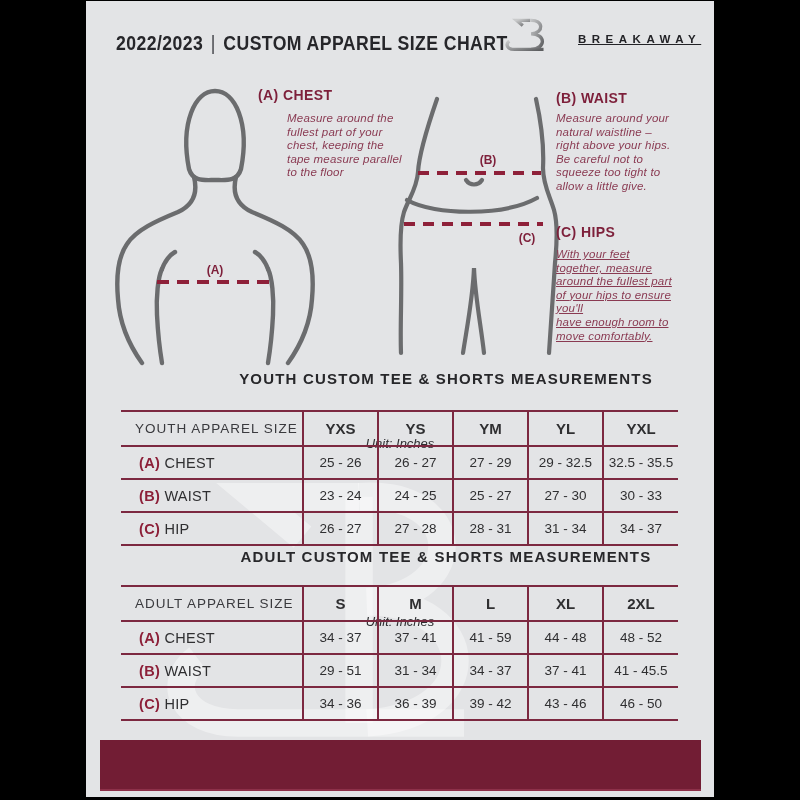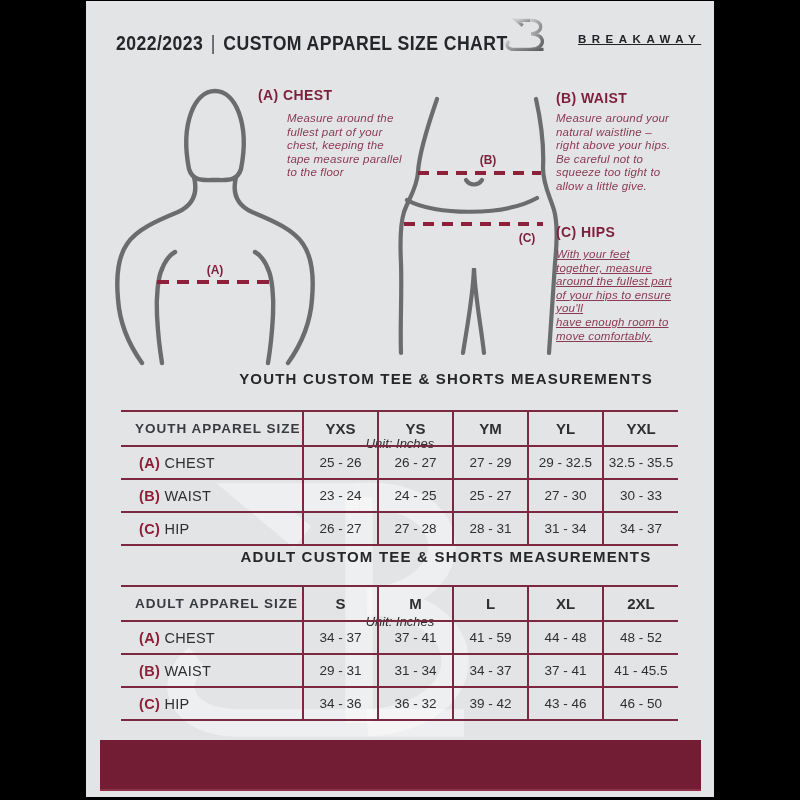--- a/index.html
+++ b/index.html
@@ -36,21 +36,21 @@
 
   
   table.size-table{left:35px;width:557px;border-collapse:collapse;table-layout:fixed;}
   .yt-table{top:409px;} .at-table{top:584px;}
   .size-table th,.size-table td{border-top:2px solid #7c2840;border-bottom:2px solid #7c2840;
       padding:0;text-align:center;vertical-align:middle;color:#2f2f31;}
   .size-table th+th,.size-table td+td{border-left:2px solid #7c2840;}
   .size-table thead th{height:33px;font-size:15px;font-weight:bold;}
   .size-table tbody td{height:31px;font-size:13.5px;font-weight:normal;}
   .size-table .first{text-align:left;padding-left:14px;}
-  .size-table thead .first{font-weight:bold;font-size:13.5px;letter-spacing:1px;color:#3a3a3e;}
+  .size-table thead .first{font-weight:normal;font-size:13.5px;letter-spacing:1px;color:#3a3a3e;}
   .size-table tbody .first{padding-left:18px;font-size:14.5px;letter-spacing:.3px;}
   .row-marker{color:#8c1f38;font-weight:bold;}
 
   .footer-bar{left:14px;top:739px;width:601px;height:49px;background:#721d34;border-bottom:2px solid #8d3049;}
 </style>
 </head>
 <body>
 
 <div class="canvas">
   <div class="doc">
@@ -208,30 +208,30 @@
         <tr>
           <td class="first"><span class="row-marker">(A)</span> <span>CHEST</span></td>
           <td>34 - 37</td>
           <td>37 - 41</td>
           <td>41 - 59</td>
           <td>44 - 48</td>
           <td>48 - 52</td>
         </tr>
         <tr>
           <td class="first"><span class="row-marker">(B)</span> <span>WAIST</span></td>
-          <td>29 - 31</td>
+          <td>29 - 51</td>
           <td>31 - 34</td>
           <td>34 - 37</td>
           <td>37 - 41</td>
           <td>41 - 45.5</td>
         </tr>
         <tr>
           <td class="first"><span class="row-marker">(C)</span> <span>HIP</span></td>
           <td>34 - 36</td>
-          <td>36 - 32</td>
+          <td>36 - 39</td>
           <td>39 - 42</td>
           <td>43 - 46</td>
           <td>46 - 50</td>
         </tr>
       </tbody>
     </table>
 
     <div class="footer-bar"></div>
   </div>
 </div>

